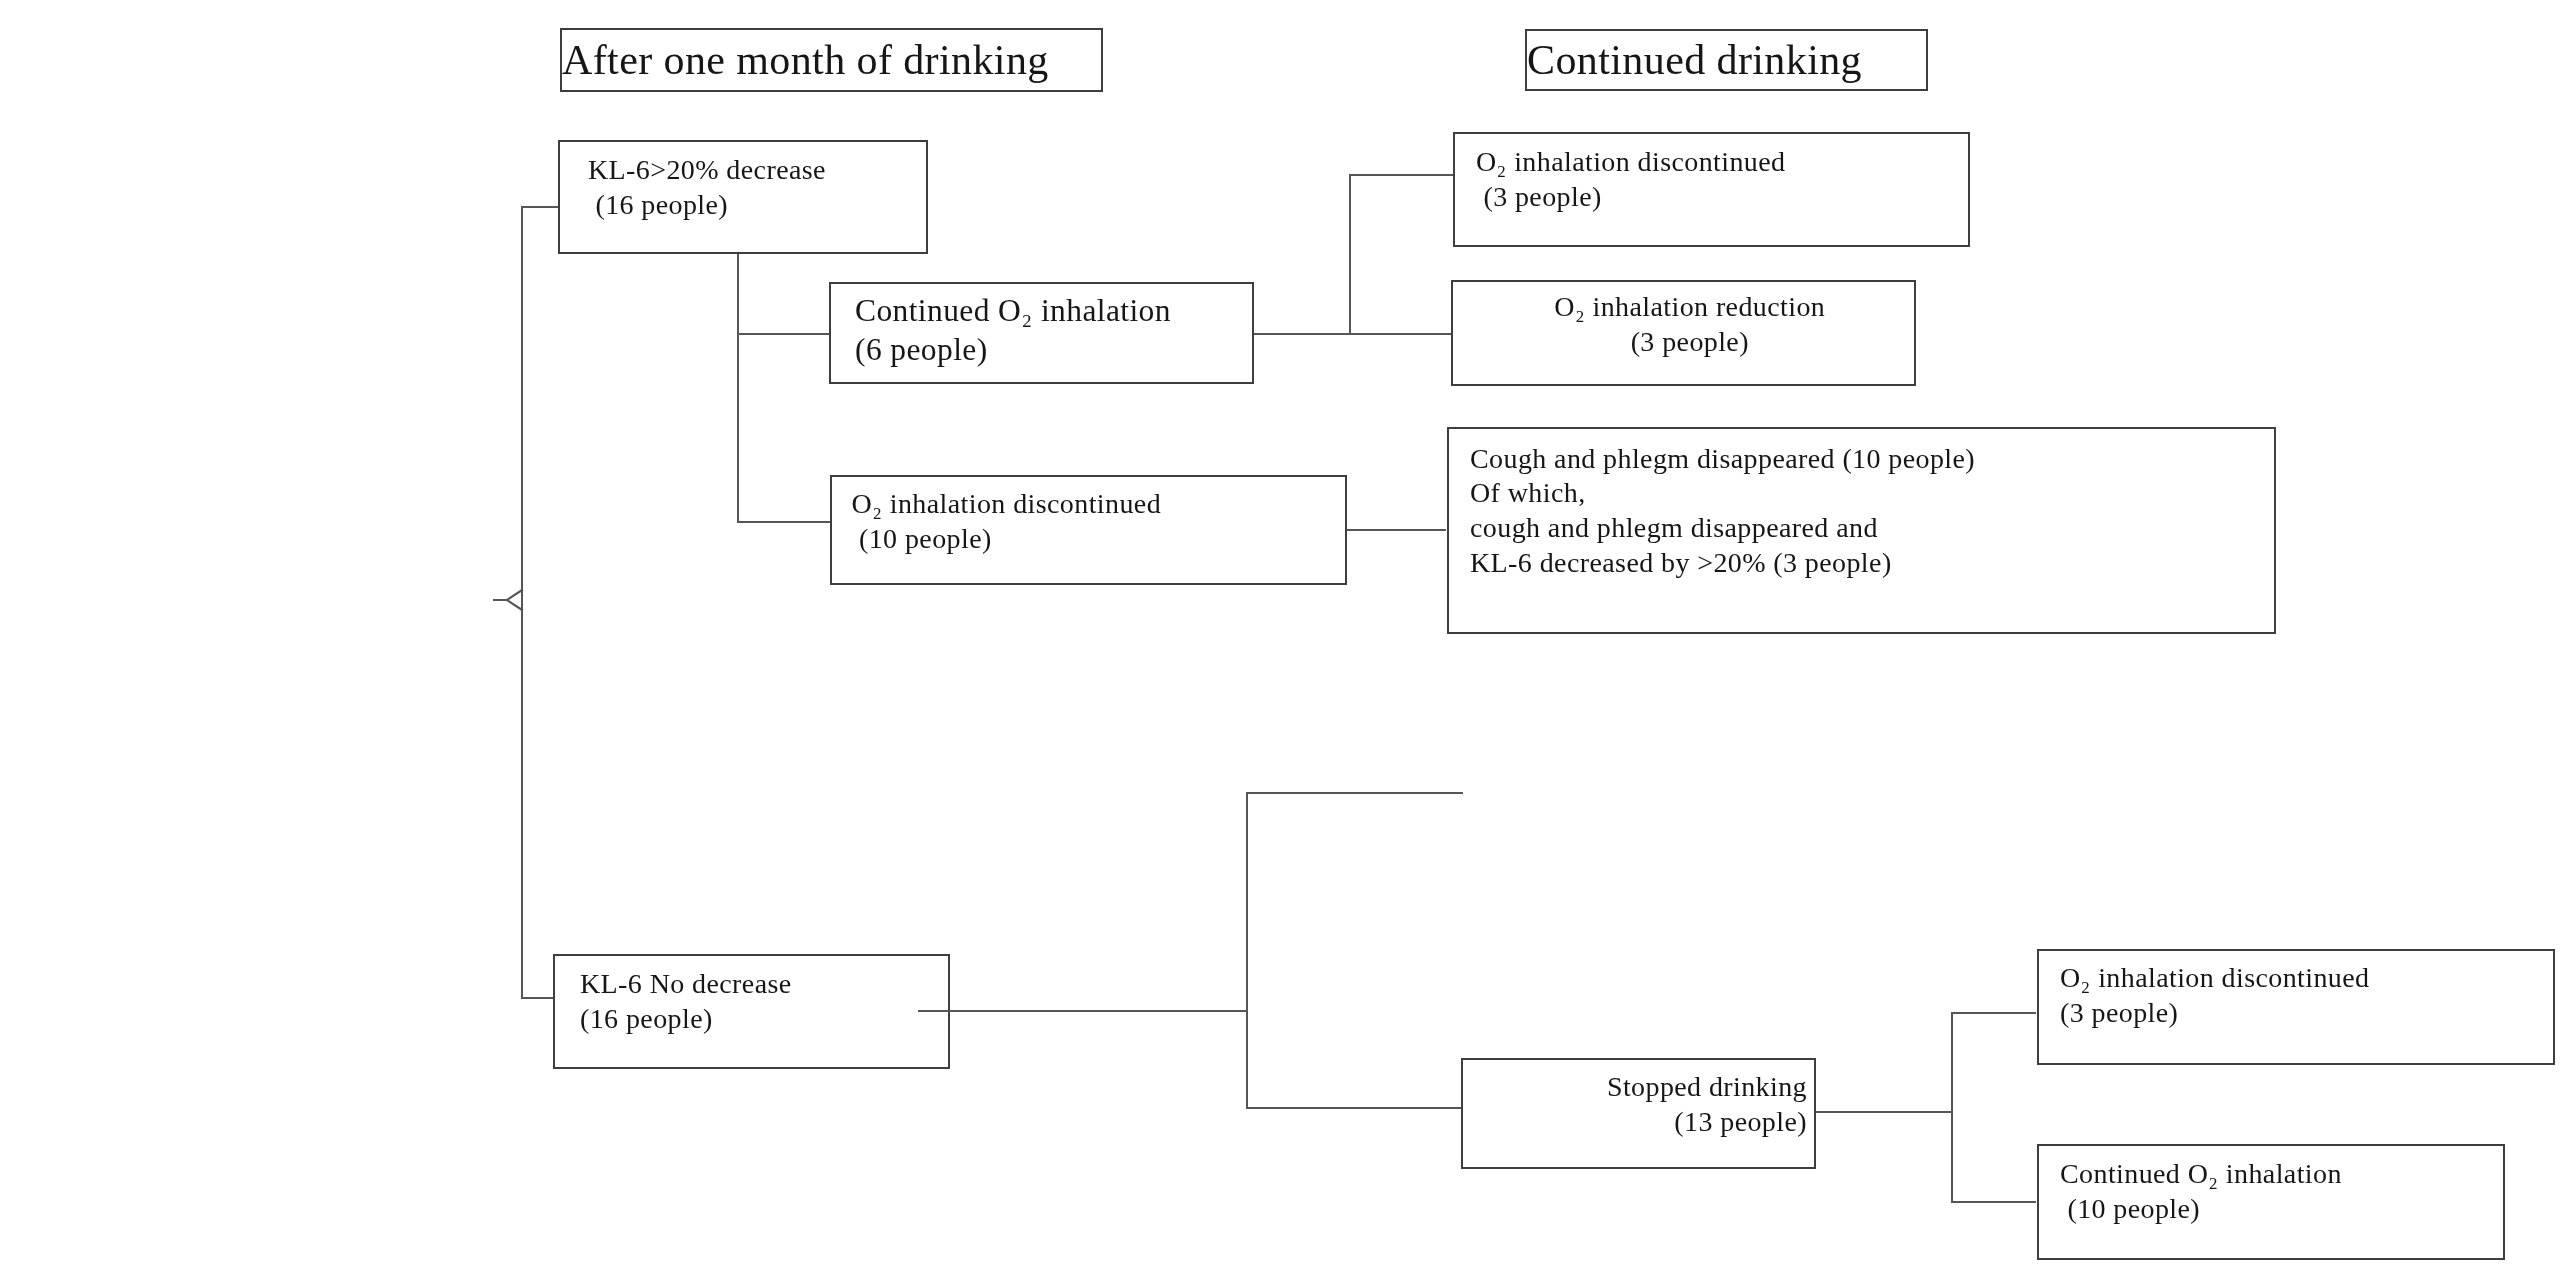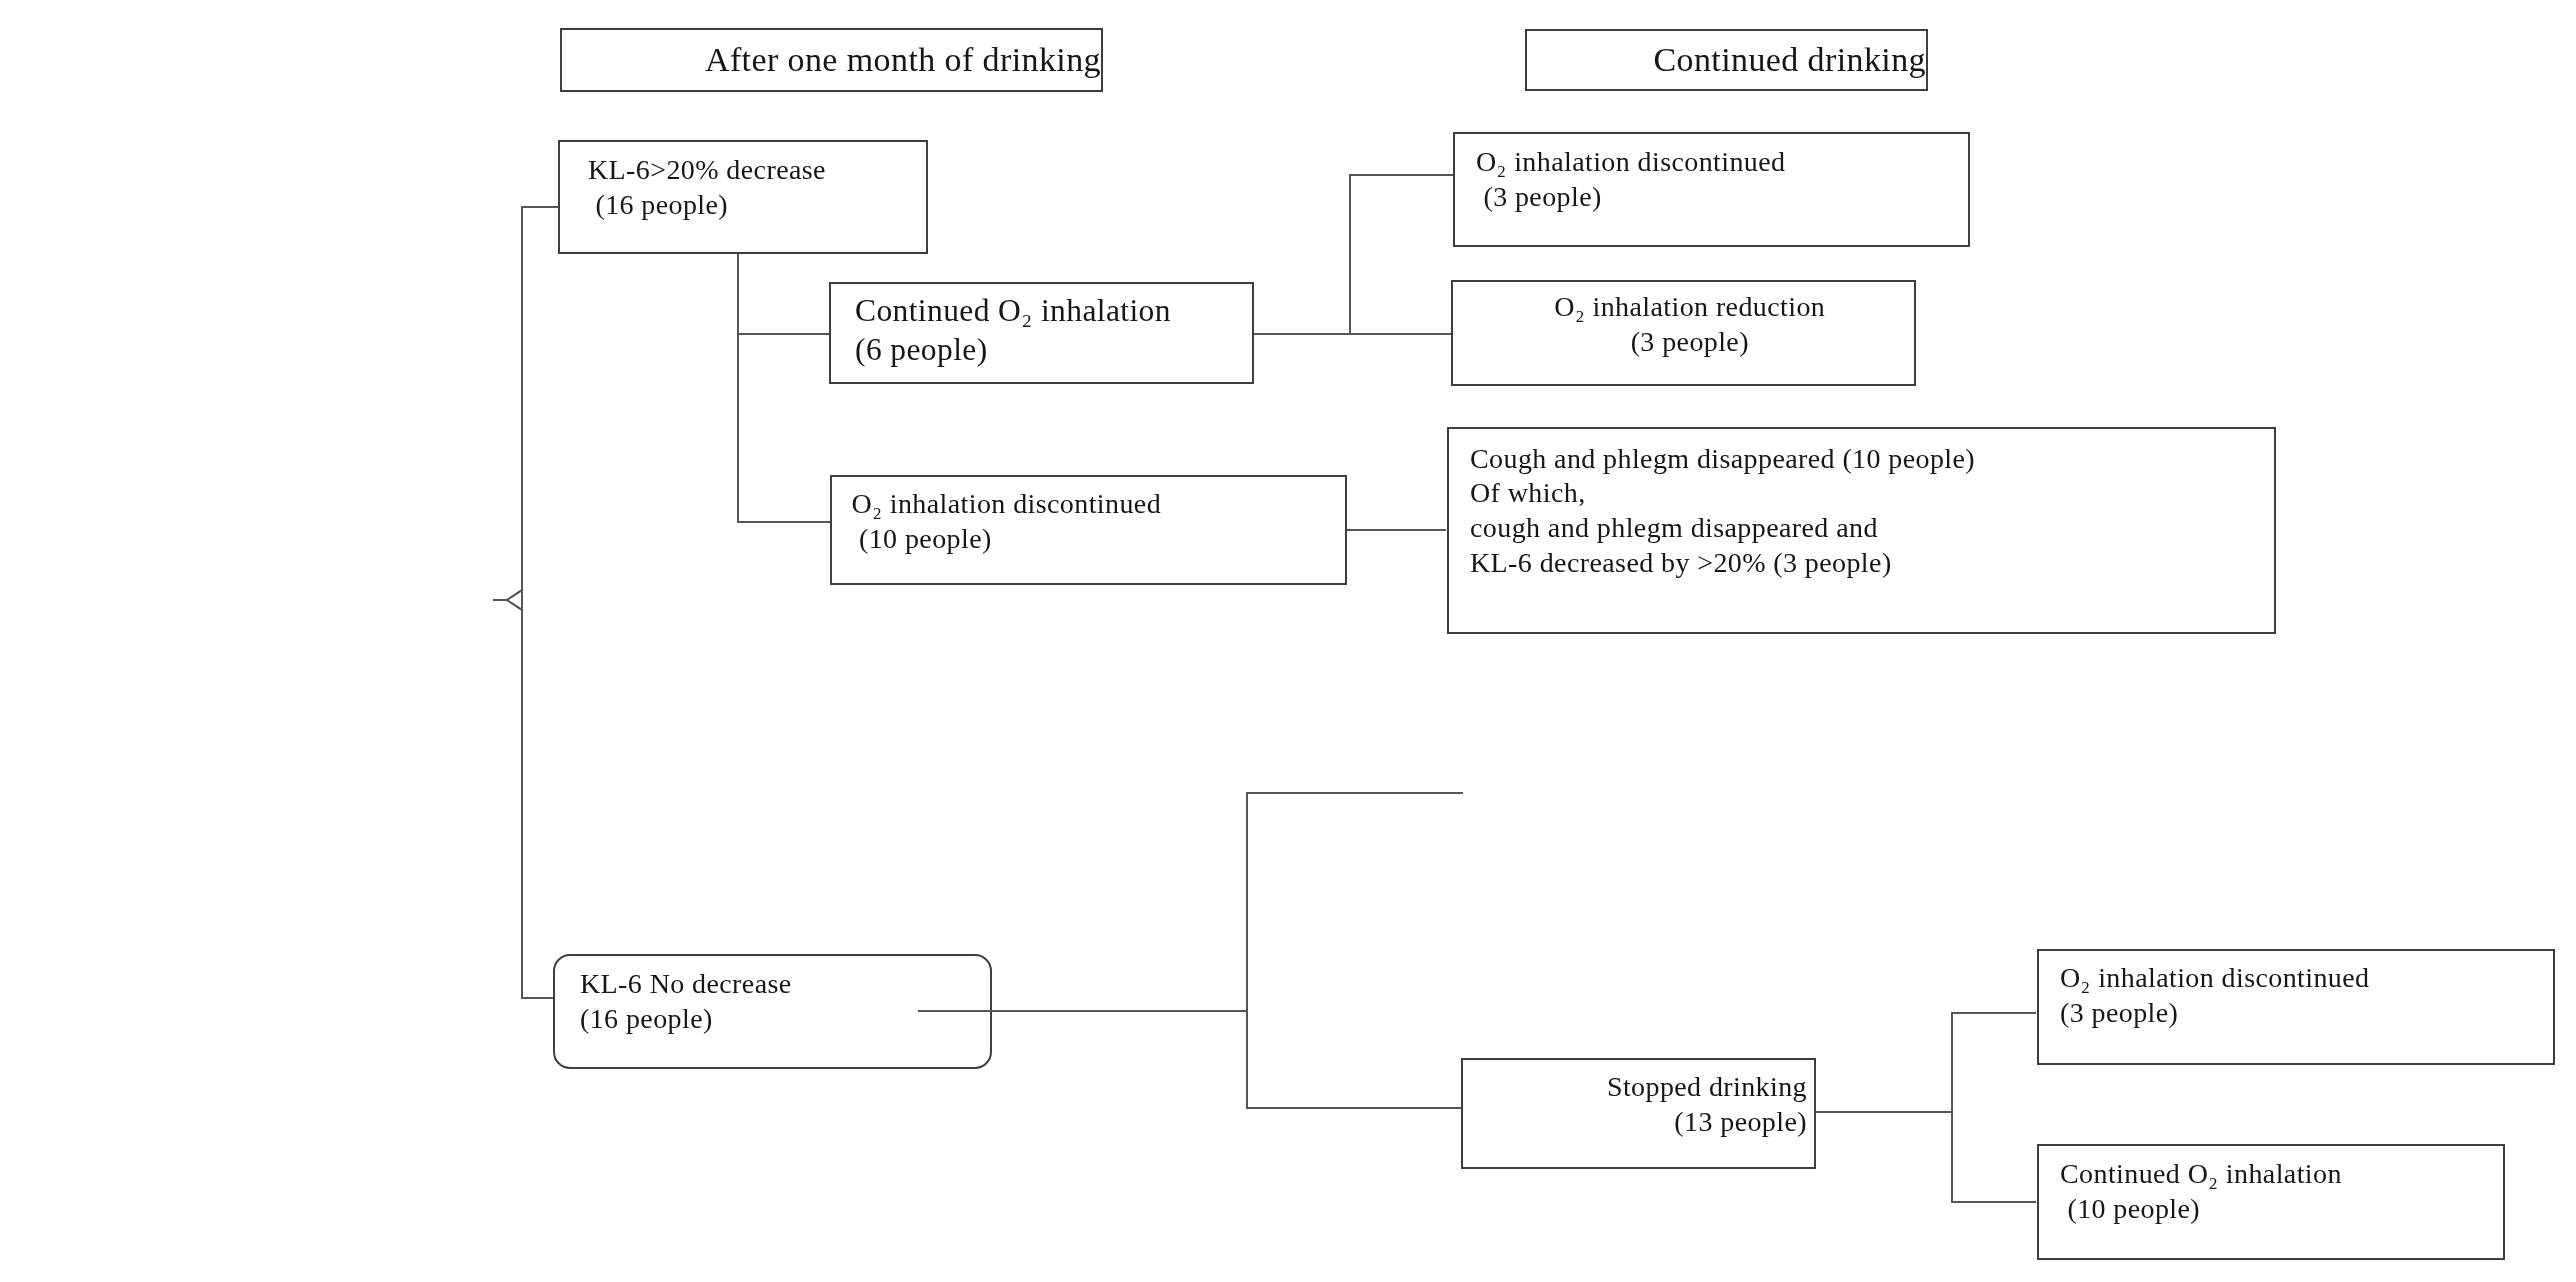--- a/index.html
+++ b/index.html
@@ -24,42 +24,42 @@
     font-size: 28px;
     line-height: 1.24;
   }
   .node .txt {
     white-space: pre-wrap;
     letter-spacing: 0.4px;
   }
   .header-box {
     display: flex;
     align-items: center;
-    justify-content: flex-end;
-    font-size: 34px;
+    justify-content: flex-start;
+    font-size: 42px;
   }
   .line {
     position: absolute;
     background: #565656;
   }
   .chevron {
     position: absolute;
   }
   
   .n-header1   { left: 560px;  top: 28px;   width: 543px;  height: 64px; }
   .n-header2   { left: 1487px; top: 29px;   width: 403px;  height: 62px; margin-left: 38px; }
   .n-main      { left: 16px;   top: 476px;  width: 477px;  height: 247px; padding: 15.4px 12.6px 0 25px; }
   .n-kl6dec    { left: 558px;  top: 140px;  width: 370px;  height: 114px; padding: 11.2px 7px 0 28px; }
   .n-conto26   { left: 829px; top: 282px;  width: 425px;  height: 102px; padding: 7px 7px 0 24px; font-size: 31.5px; }
   .n-o2disc3t  { left: 1453px; top: 132px;  width: 517px;  height: 115px; padding: 11.2px 7px 0 21px; }
   .n-o2red3    { left: 1451px; top: 280px;  width: 465px;  height: 106px; padding: 8.4px 7px 0 19.6px; text-align: center; }
   .n-o2disc10  { left: 830px; top: 475px;  width: 517px;  height: 110px; padding: 9.8px 7px 0 19.6px; }
   .n-cough     { left: 1447px; top: 427px;  width: 829px; height: 207px; padding: 12.6px 8.4px 0 21px; }
   .n-cont3mo   { left: 1463px; top: 739px; width: 716px; height: 113px; padding: 11.2px 7px 0 21px; }
-  .n-kl6no     { left: 553px;  top: 954px; width: 439px;  height: 115px; padding: 11.2px 7px 0 25px; border-radius: 17px; }
+  .n-kl6no     { left: 553px;  top: 954px; width: 397px;  height: 115px; padding: 11.2px 7px 0 25px; }
   .n-stopped   { left: 1461px; top: 1058px; width: 355px;  height: 111px; padding: 9.8px 7px 0 25px; text-align: right; }
   .n-o2disc3b  { left: 2037px; top: 949px; width: 518px;  height: 116px; padding: 9.8px 7px 0 21px; }
   .n-conto210  { left: 2037px; top: 1144px; width: 468px;  height: 116px; padding: 11.2px 7px 0 21px; }
 </style>
 </head>
 <body>
 
 <div id="stage">
 
   <div class="node header-box n-header1">

